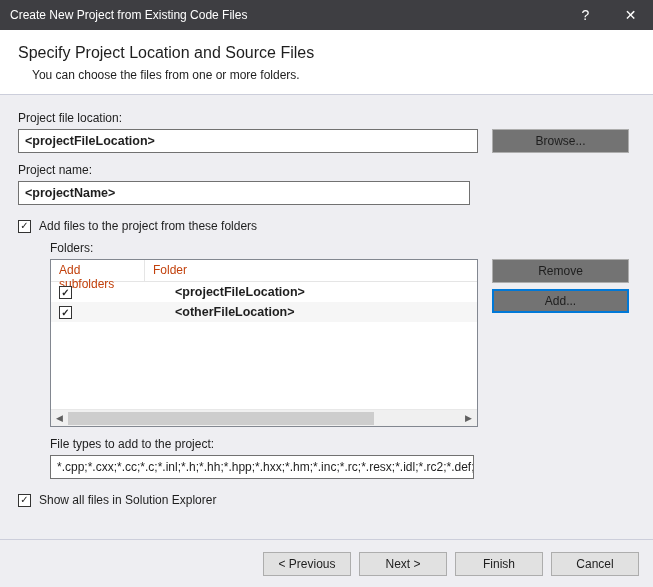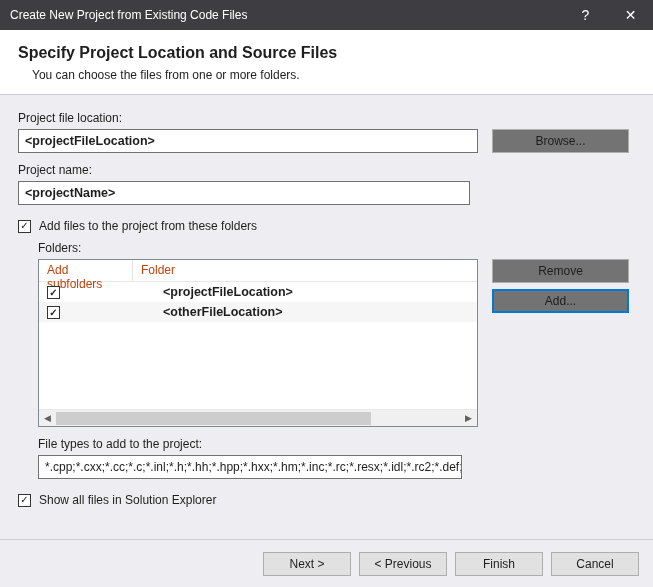--- a/index.html
+++ b/index.html
@@ -1,32 +1,32 @@
 <!DOCTYPE html>
 <html><head>
 <meta charset="utf-8">
 <style>
   * { box-sizing: border-box; font-family: "Segoe UI", Tahoma, sans-serif; }
   body { margin:0; width:653px; height:587px; background:#eeeef2; position:relative; overflow:hidden; }
   .titlebar { background:#3e3e42; color:#fff; height:30px; display:flex; align-items:center; padding:0 0 0 10px; font-size:12px; }
   .titlebar-spacer { flex:1; }
   .titlebar-btn { width:45px; height:30px; display:flex; align-items:center; justify-content:center; color:#fff; font-size:14px; cursor:default; }
   .header { background:#fff; border-bottom:1px solid #cccedb; padding:14px 18px 12px; }
-  .header-title { font-size:16px; font-weight:700; margin-bottom:6px; color:#1e1e1e; }
+  .header-title { font-size:16px; font-weight:400; margin-bottom:6px; color:#1e1e1e; }
   .header-sub { font-size:12px; color:#1e1e1e; padding-left:14px; }
   .content { padding:16px 24px 10px 18px; }
   .label { font-size:12px; color:#1e1e1e; margin-bottom:4px; }
   .row-inline { display:flex; align-items:stretch; gap:14px; margin-bottom:10px; }
   .textbox { flex:1; border:1px solid #717171; background:#fff; height:24px; font-size:12.5px; font-weight:600; padding:0 6px; display:flex; align-items:center; color:#1e1e1e; }
   .textbox.normal { font-weight:400; font-size:12px; }
   .side-btn { width:137px; height:24px; border:1px solid #adadad; background:#737373; font-size:12px; text-align:center; line-height:22px; color:#1e1e1e; cursor:default; }
   .side-btn.primary { border:2px solid #0078d7; line-height:20px; }
   .chk-row { display:flex; align-items:center; gap:8px; font-size:12px; color:#1e1e1e; margin:6px 0 8px; }
   .chk { width:13px; height:13px; border:1px solid #333; background:#fff; display:inline-flex; align-items:center; justify-content:center; font-size:10px; line-height:1; }
-  .indented { margin-left:20px; }
+  .indented { margin-left:32px; }
   .table-wrap { display:flex; gap:14px; align-items:flex-start; margin-bottom:10px; }
   .table-box { flex:1; border:1px solid #828790; background:#fff; height:168px; display:flex; flex-direction:column; }
   .thead { display:flex; height:22px; border-bottom:1px solid #e5e5e5; font-size:12px; color:#c2410c; }
   .th { padding:3px 8px; border-right:1px solid #e5e5e5; }
   .th.c1 { width:94px; }
   .th.c2 { flex:1; border-right:none; }
   .tbody { flex:1; overflow:hidden; }
   .trow { display:flex; height:20px; font-size:12.5px; font-weight:600; color:#1e1e1e; }
   .trow.alt { background:#f6f6f6; }
   .td.c1 { width:94px; padding-left:8px; display:flex; align-items:center; }
@@ -114,17 +114,17 @@
   </div>
 
   <div class="chk-row">
     <span class="chk">✓</span>
     <span>Show all files in Solution Explorer</span>
   </div>
 
 </div>
 
 <div class="footer">
+  <div class="nav-btn">&lt; Previous</div>
   <div class="nav-btn">Next &gt;</div>
-  <div class="nav-btn">&lt; Previous</div>
   <div class="nav-btn">Finish</div>
   <div class="nav-btn">Cancel</div>
 </div>
 
 </body></html>

